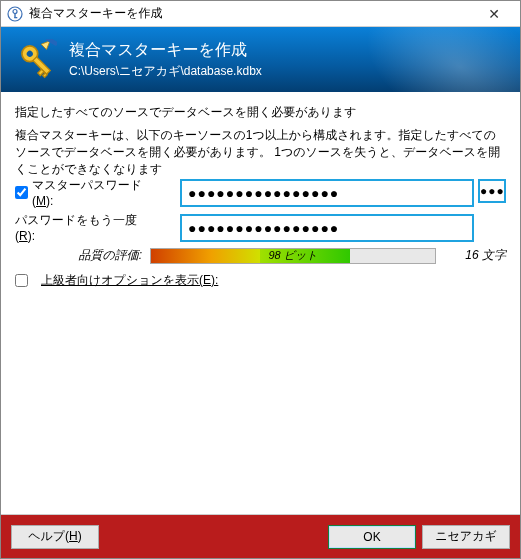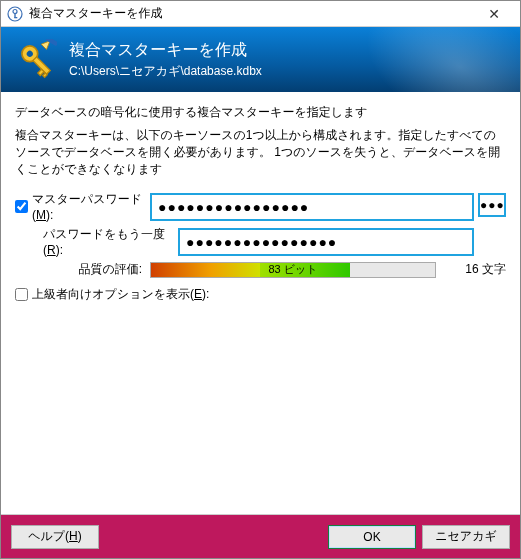--- a/index.html
+++ b/index.html
@@ -9,41 +9,41 @@
   .titlebar .tb-title { font-size: 12px; flex: 1; color: #000; }
   .titlebar .tb-close { width: 40px; text-align: center; font-size: 14px; color: #333; cursor: pointer; }
   .banner { height: 65px; background: linear-gradient(to bottom, #0a80d8 0%, #055aa0 60%, #033e72 100%); display: flex; align-items: center; padding: 0 14px; position: relative; overflow: hidden; }
   .banner::after { content: ""; position: absolute; right: -40px; top: -20px; width: 200px; height: 120px; background: radial-gradient(ellipse at center, rgba(255,255,255,0.25), transparent 70%); transform: rotate(25deg); }
   .banner .key-icon { width: 42px; height: 42px; margin-right: 12px; }
   .banner .titles { color: #fff; }
   .banner .title { font-size: 16px; font-weight: normal; }
   .banner .subtitle { font-size: 12px; margin-top: 2px; }
   .content { padding: 12px 14px 0 14px; font-size: 12px; color: #000; }
   .desc1 { margin-bottom: 6px; }
-  .desc2 { margin-bottom: 14px; line-height: 1.4; }
-  .form-row { display: flex; align-items: center; margin-bottom: 4px; }
+  .desc2 { line-height: 1.4; }
+  .form-row { display: flex; align-items: center; margin-bottom: 4px; gap: 30px; }
   .form-row .label-col { width: 135px; display: flex; align-items: center; gap: 4px; }
   .form-row .label-col input[type=checkbox] { margin: 0; }
   .form-row .label-col label { font-size: 12px; }
   .form-row .field-col { flex: 1; display: flex; }
   .pw-box { border: 2px solid #1fa3e0; background: #fff; padding: 2px; }
   .pw-input { width: 100%; height: 20px; border: none; font-size: 14px; letter-spacing: 1px; padding: 0 4px; font-family: sans-serif; }
   .dots-btn { width: 28px; height: 24px; margin-left: 4px; border: 2px solid #1fa3e0; background: #fdfdfd; font-size: 12px; font-weight: bold; cursor: pointer; letter-spacing: 1px; color: #000; }
-  .quality-row { display: flex; align-items: center; margin-top: 3px; }
+  .quality-row { display: flex; align-items: center; margin-top: 3px; font-style: italic; }
   .quality-row .label-col { width: 135px; text-align: right; padding-right: 8px; font-size: 12px; }
   .quality-bar { flex: 1; height: 16px; position: relative; border: 1px solid #aaa; display: flex; }
   .qb-fill { height: 100%; display: flex; }
   .qb-o { background: linear-gradient(to right, #d04000, #f0a000); }
   .qb-y { background: linear-gradient(to right, #f0a000, #d0e000); }
   .qb-g { background: linear-gradient(to right, #a0e000, #30c800); }
   .qb-rest { flex: 1; background: #e8e8e8; }
   .qb-label { position: absolute; left: 0; right: 0; top: 0; bottom: 0; display: flex; align-items: center; justify-content: center; font-size: 11px; color: #000; }
   .quality-chars { width: 70px; text-align: right; font-size: 12px; padding-left: 24px; }
-  .expert-row { display: flex; align-items: center; gap: 4px; margin-top: 8px; font-size: 12px; }
-  .footer { position: absolute; left: 1px; right: 1px; bottom: 1px; height: 44px; border-top: 1px solid #ccc; background: #be185d; display: flex; align-items: center; padding: 0 10px; gap: 6px; }
+  .expert-row { display: flex; align-items: center; gap: 13px; margin-top: 8px; font-size: 12px; text-decoration: underline; }
+  .footer { position: absolute; left: 1px; right: 1px; bottom: 1px; height: 44px; border-top: 1px solid #ccc; background: #b91c1c; display: flex; align-items: center; padding: 0 10px; gap: 6px; }
   .footer .spacer { flex: 1; }
   .btn { height: 24px; min-width: 88px; font-size: 12px; background: #e9e9e9; border: 1px solid #adadad; cursor: pointer; }
   .btn.primary { border: 1px solid #15803d; box-shadow: inset 0 0 0 1px #bde2ff; }
   label u { text-decoration: underline; }
   button u { text-decoration: underline; }
 </style>
 </head>
 <body>
 
 <div class="titlebar">
@@ -73,58 +73,58 @@
       <rect x="35" y="0" width="14" height="5" rx="1" fill="#2266bb" transform="rotate(30 42 3)"></rect>
     </svg>
   </span>
   <div class="titles">
     <div class="title">複合マスターキーを作成</div>
     <div class="subtitle">C:\Users\ニセアカギ\database.kdbx</div>
   </div>
 </div>
 
 <div class="content">
-  <div class="desc1">データベースの暗号化に使用する複合マスターキーを指定します</div>
+  <div class="desc1">指定したすべてのソースでデータベースを開く必要があります</div>
   <div class="desc2">複合マスターキーは、以下のキーソースの1つ以上から構成されます。指定したすべてのソースでデータベースを開く必要があります。 1つのソースを失うと、データベースを開くことができなくなります</div>
 
   <div class="form-row">
     <div class="label-col">
       <input type="checkbox" checked="" style="">
       <label><span>マスターパスワード(<u>M</u>):</span></label>
     </div>
     <div class="field-col">
       <div class="pw-box" style="flex:1">
         <input class="pw-input" type="text" value="●●●●●●●●●●●●●●●●" style="">
       </div>
       <button class="dots-btn">●●●</button>
     </div>
   </div>
 
   <div class="form-row">
-    <div class="label-col" style="justify-content:flex-end;padding-right:0;margin-left:28px;">
+    <div class="label-col" style="justify-content:flex-end;padding-right:0;">
       <label><span>パスワードをもう一度(<u>R</u>):</span></label>
     </div>
     <div class="field-col">
       <div class="pw-box" style="flex:1">
         <input class="pw-input" type="text" value="●●●●●●●●●●●●●●●●" style="">
       </div>
       <div style="width:32px"></div>
     </div>
   </div>
 
   <div class="quality-row">
     <div class="label-col">品質の評価:</div>
     <div class="quality-bar">
       <div class="qb-fill" style="width:70%">
         <div class="qb-o" style="width:30%"></div>
         <div class="qb-y" style="width:25%"></div>
         <div class="qb-g" style="width:45%"></div>
       </div>
       <div class="qb-rest"></div>
-      <div class="qb-label">83 ビット</div>
+      <div class="qb-label">98 ビット</div>
     </div>
     <div class="quality-chars">16 文字</div>
   </div>
 
   <div class="expert-row">
     <input type="checkbox" style="">
     <label><span>上級者向けオプションを表示(<u>E</u>):</span></label>
   </div>
 </div>
 

